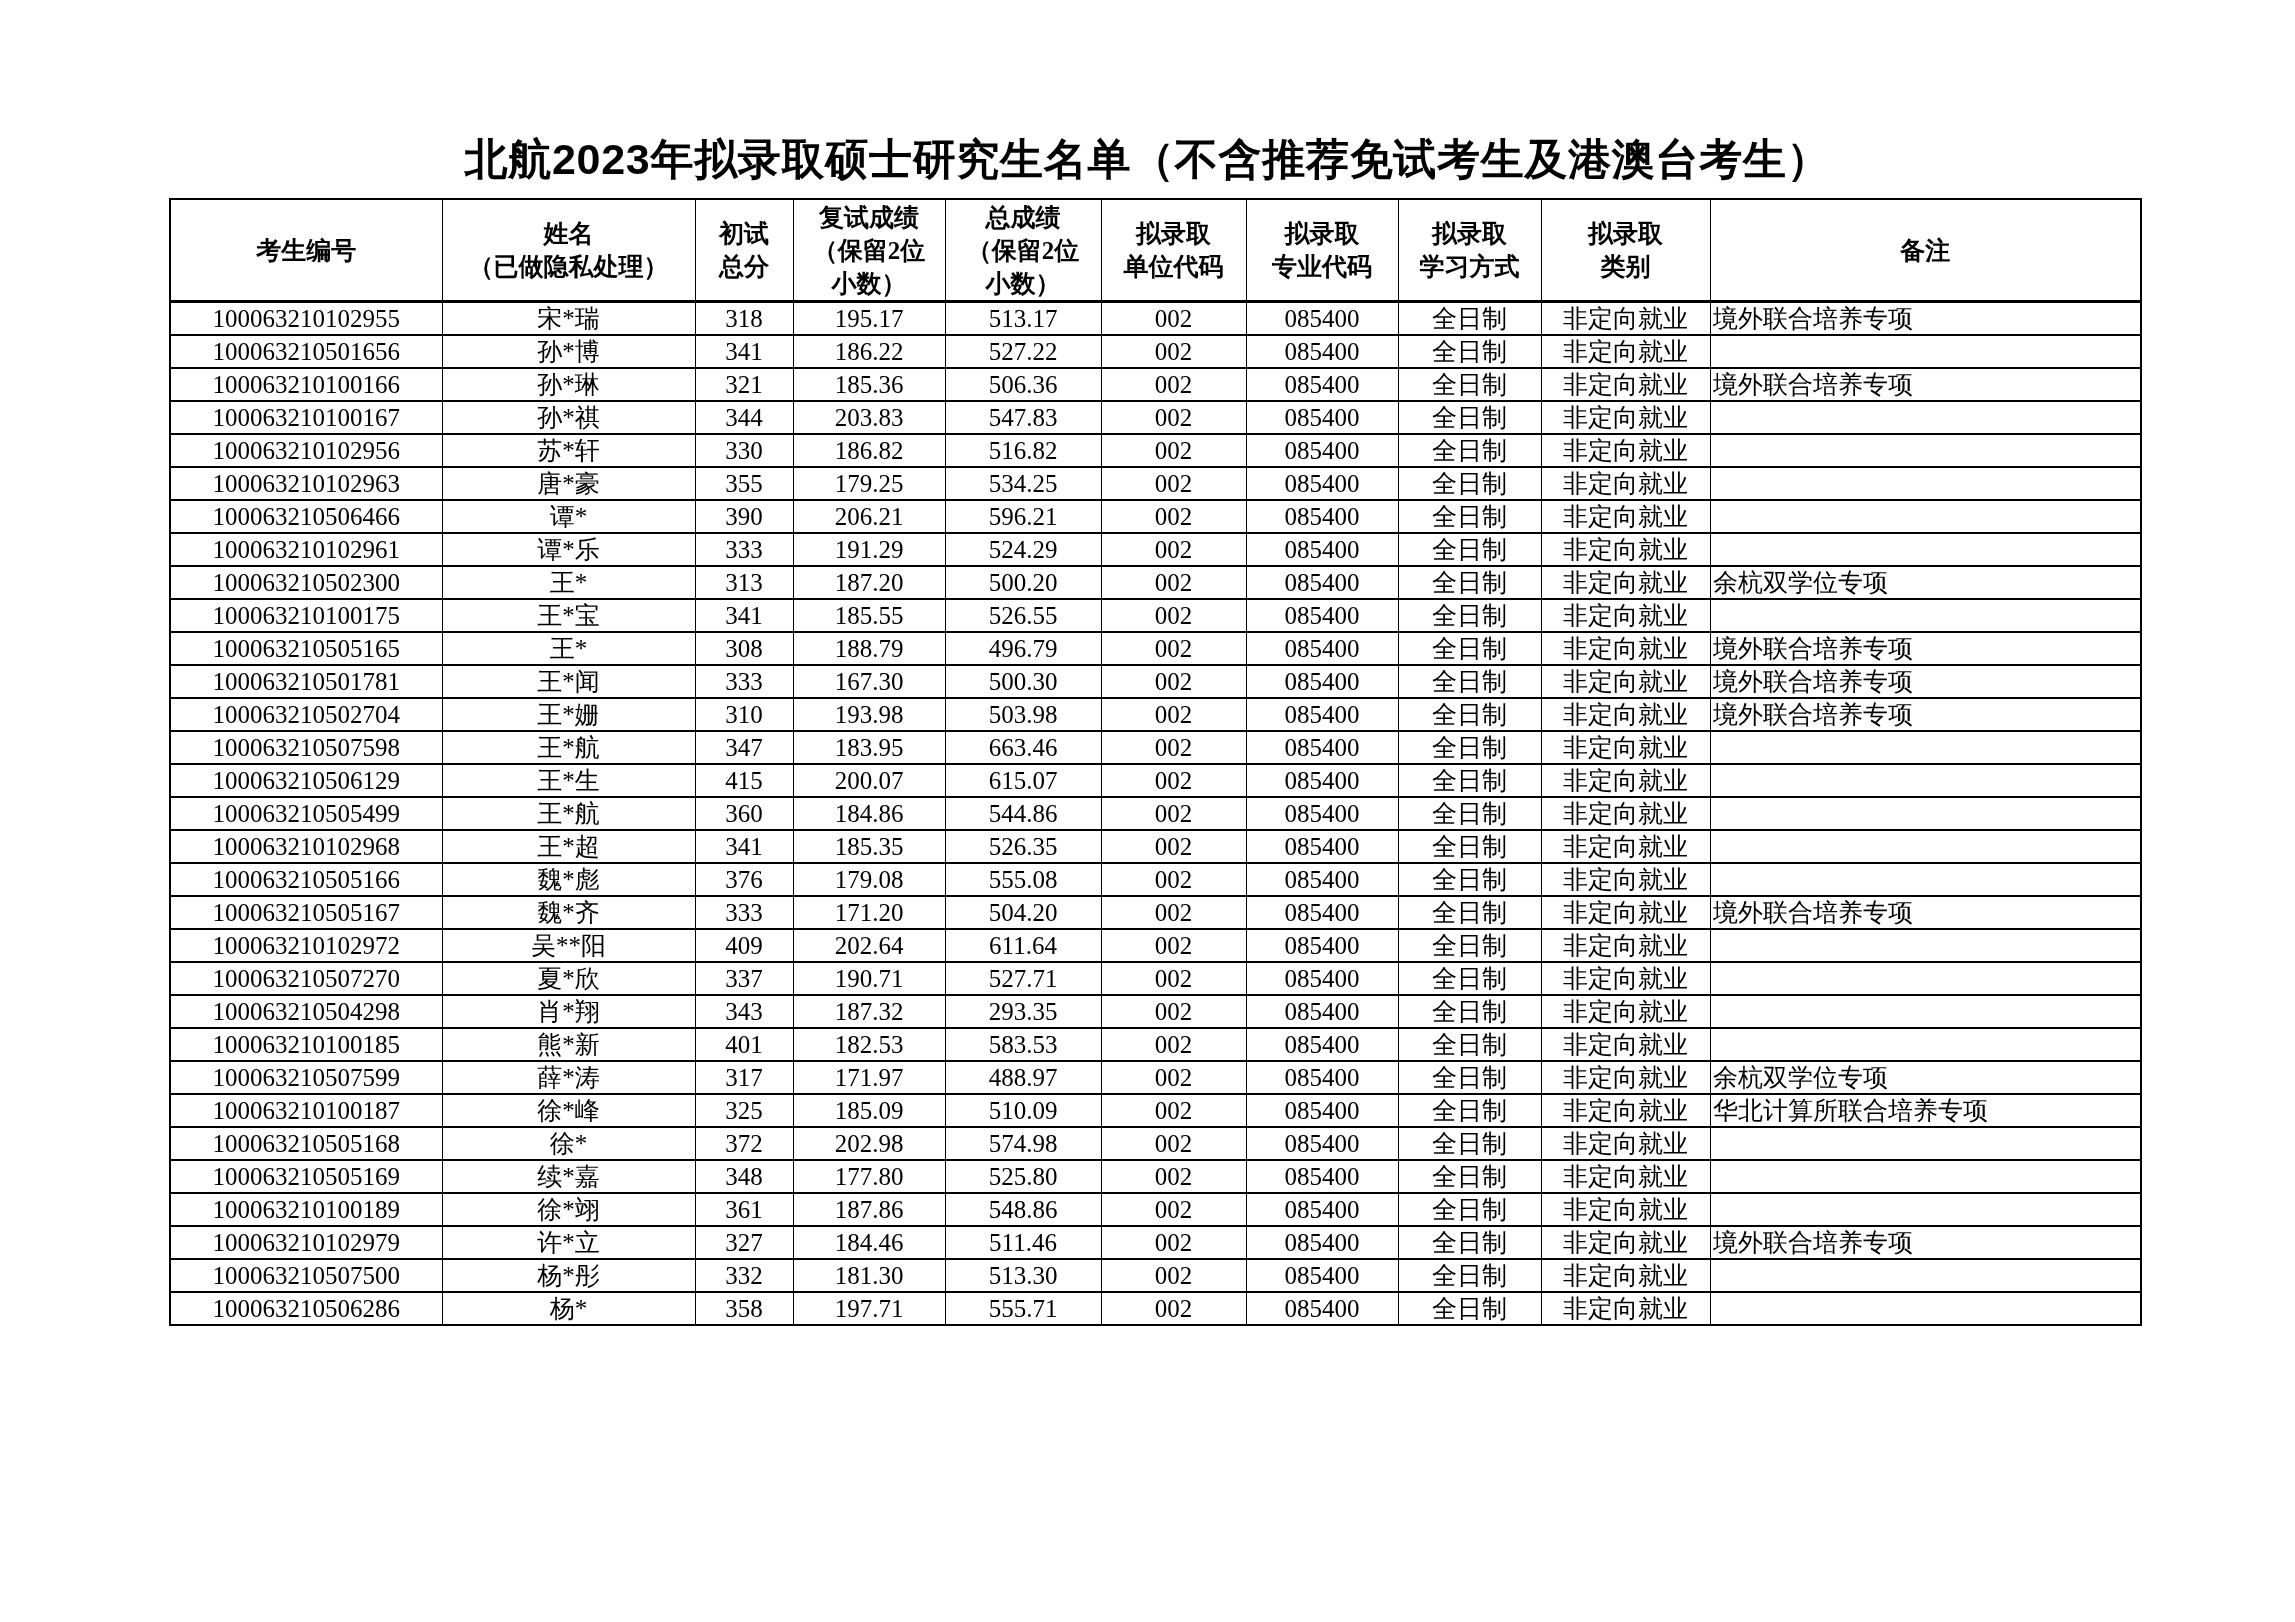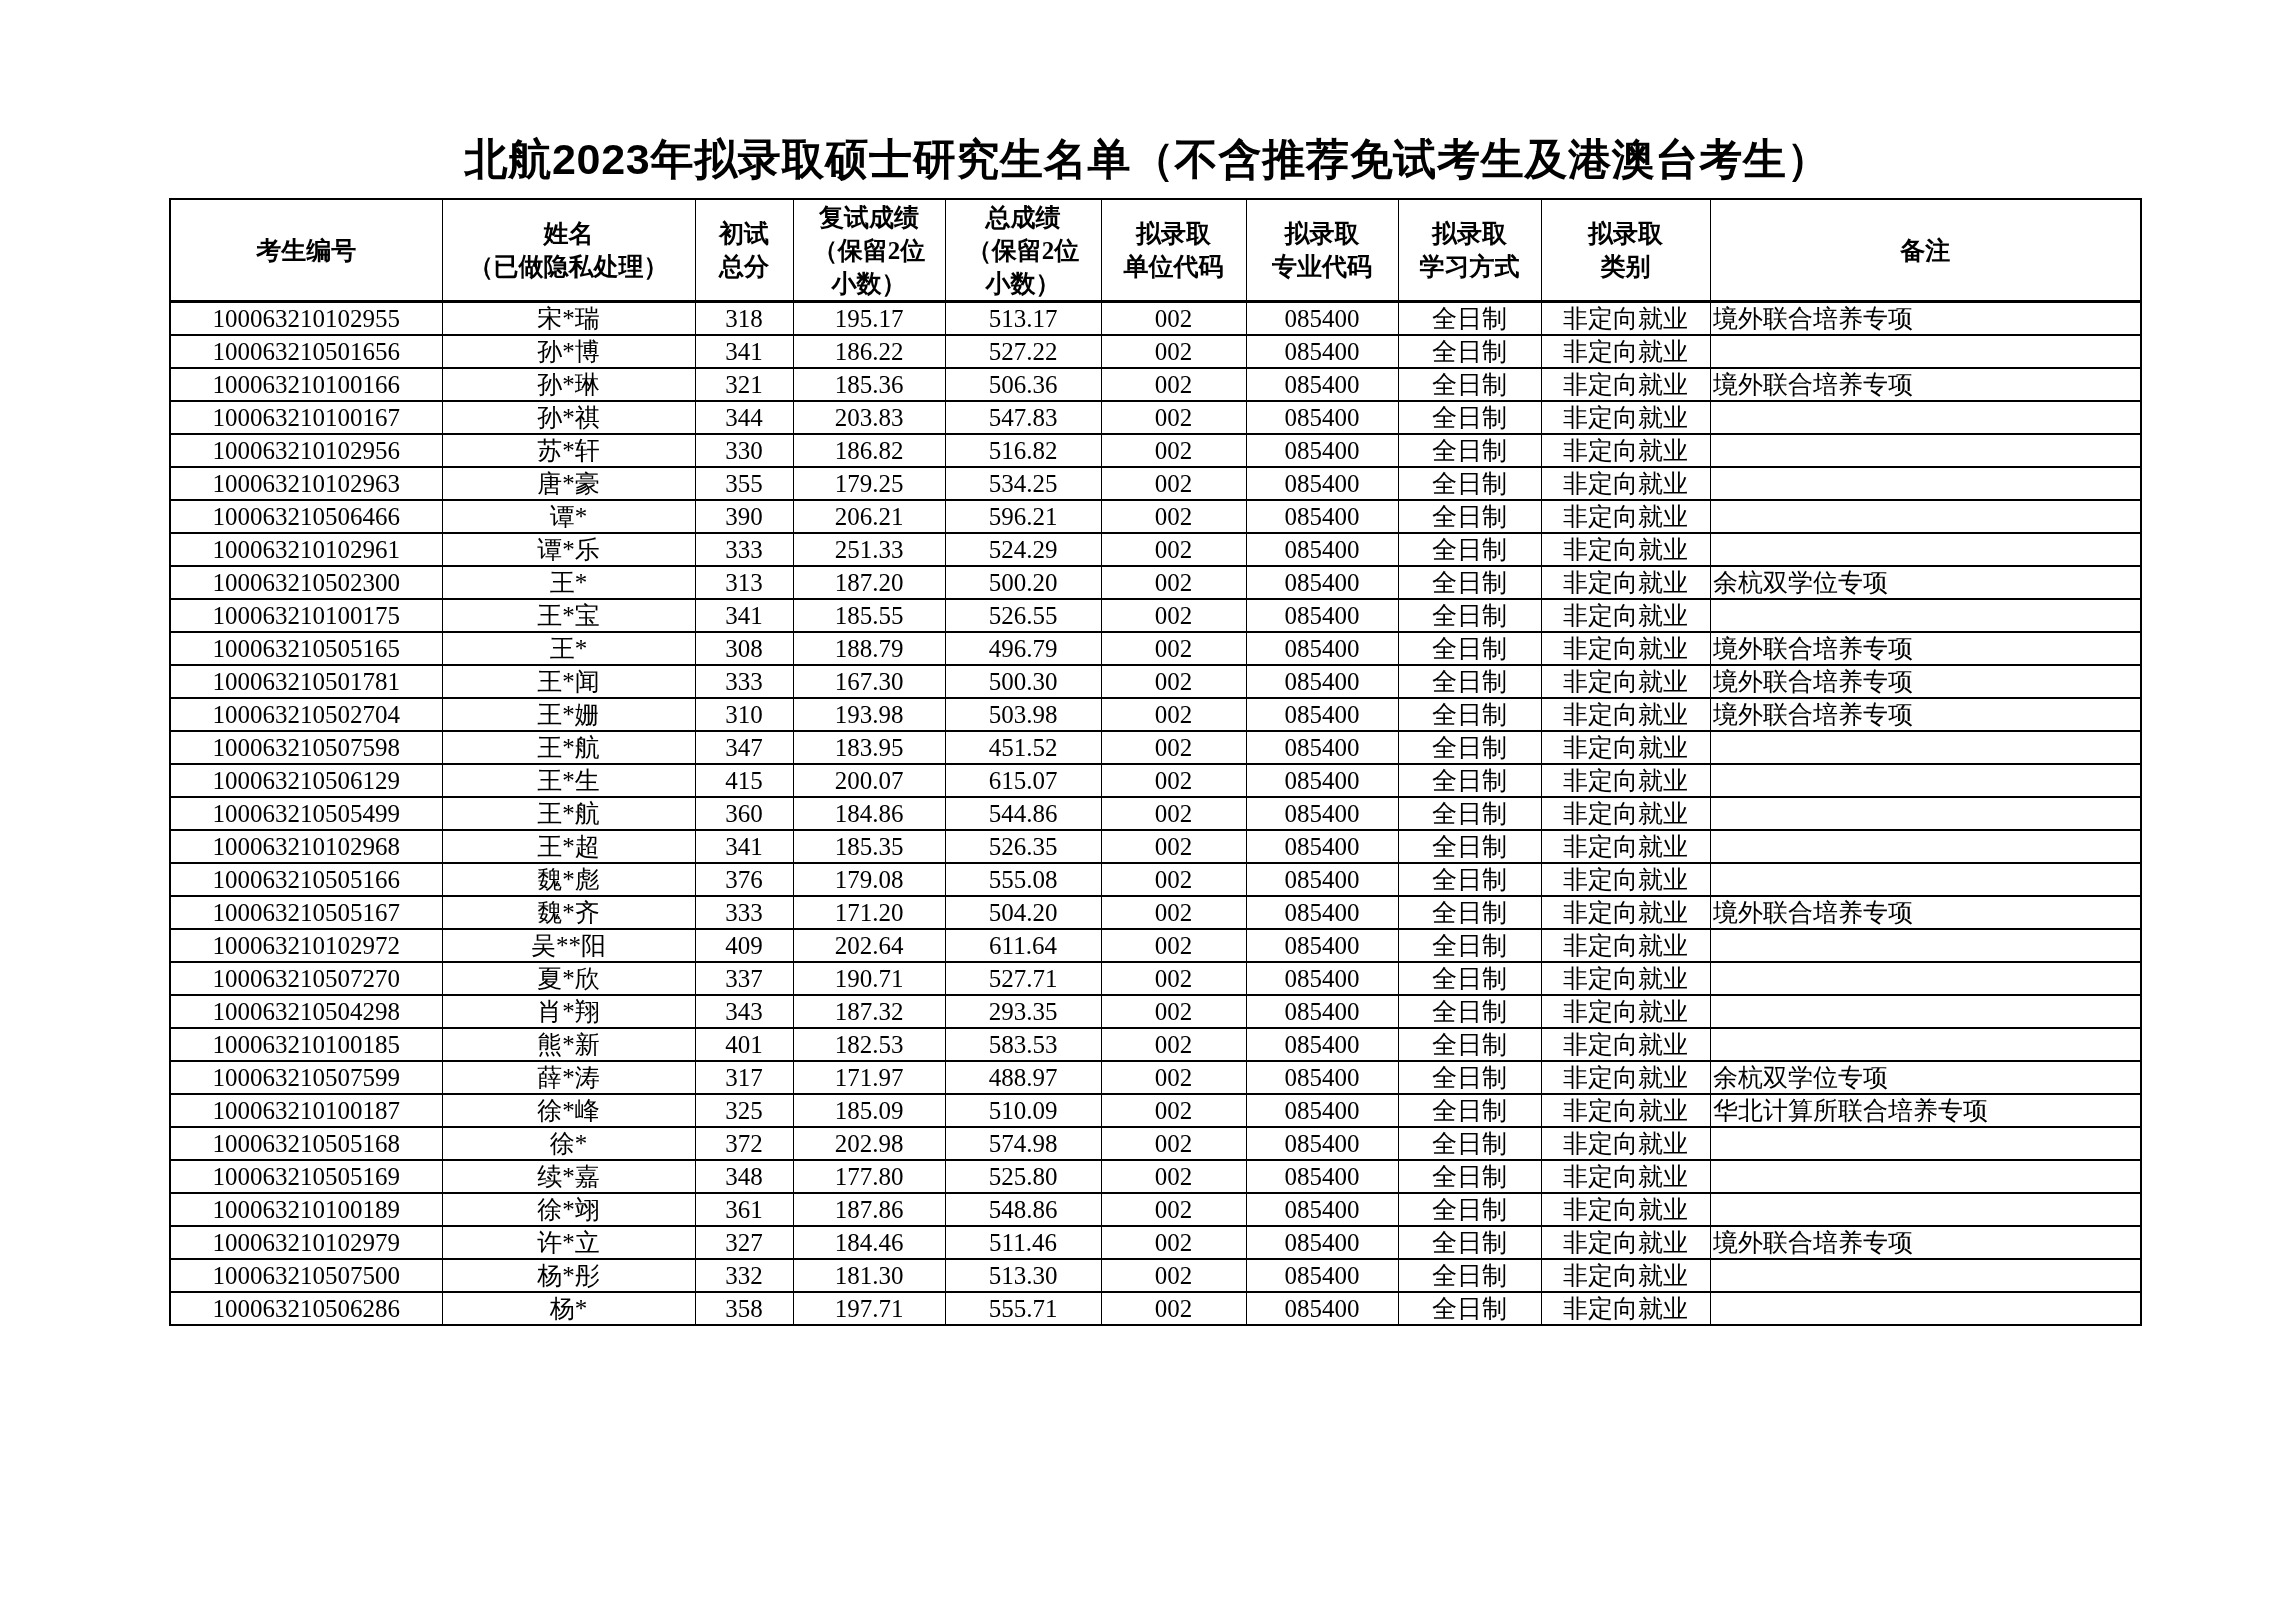--- a/index.html
+++ b/index.html
@@ -232,21 +232,21 @@
           <td>002</td>
           <td>085400</td>
           <td>全日制</td>
           <td>非定向就业</td>
           <td class="remark"></td>
         </tr>
         <tr>
           <td>100063210102961</td>
           <td>谭*乐</td>
           <td>333</td>
-          <td>251.33</td>
+          <td>191.29</td>
           <td>524.29</td>
           <td>002</td>
           <td>085400</td>
           <td>全日制</td>
           <td>非定向就业</td>
           <td class="remark"></td>
         </tr>
         <tr>
           <td>100063210502300</td>
           <td>王*</td>
@@ -305,21 +305,21 @@
           <td>085400</td>
           <td>全日制</td>
           <td>非定向就业</td>
           <td class="remark">境外联合培养专项</td>
         </tr>
         <tr>
           <td>100063210507598</td>
           <td>王*航</td>
           <td>347</td>
           <td>183.95</td>
-          <td>451.52</td>
+          <td>663.46</td>
           <td>002</td>
           <td>085400</td>
           <td>全日制</td>
           <td>非定向就业</td>
           <td class="remark"></td>
         </tr>
         <tr>
           <td>100063210506129</td>
           <td>王*生</td>
           <td>415</td>

